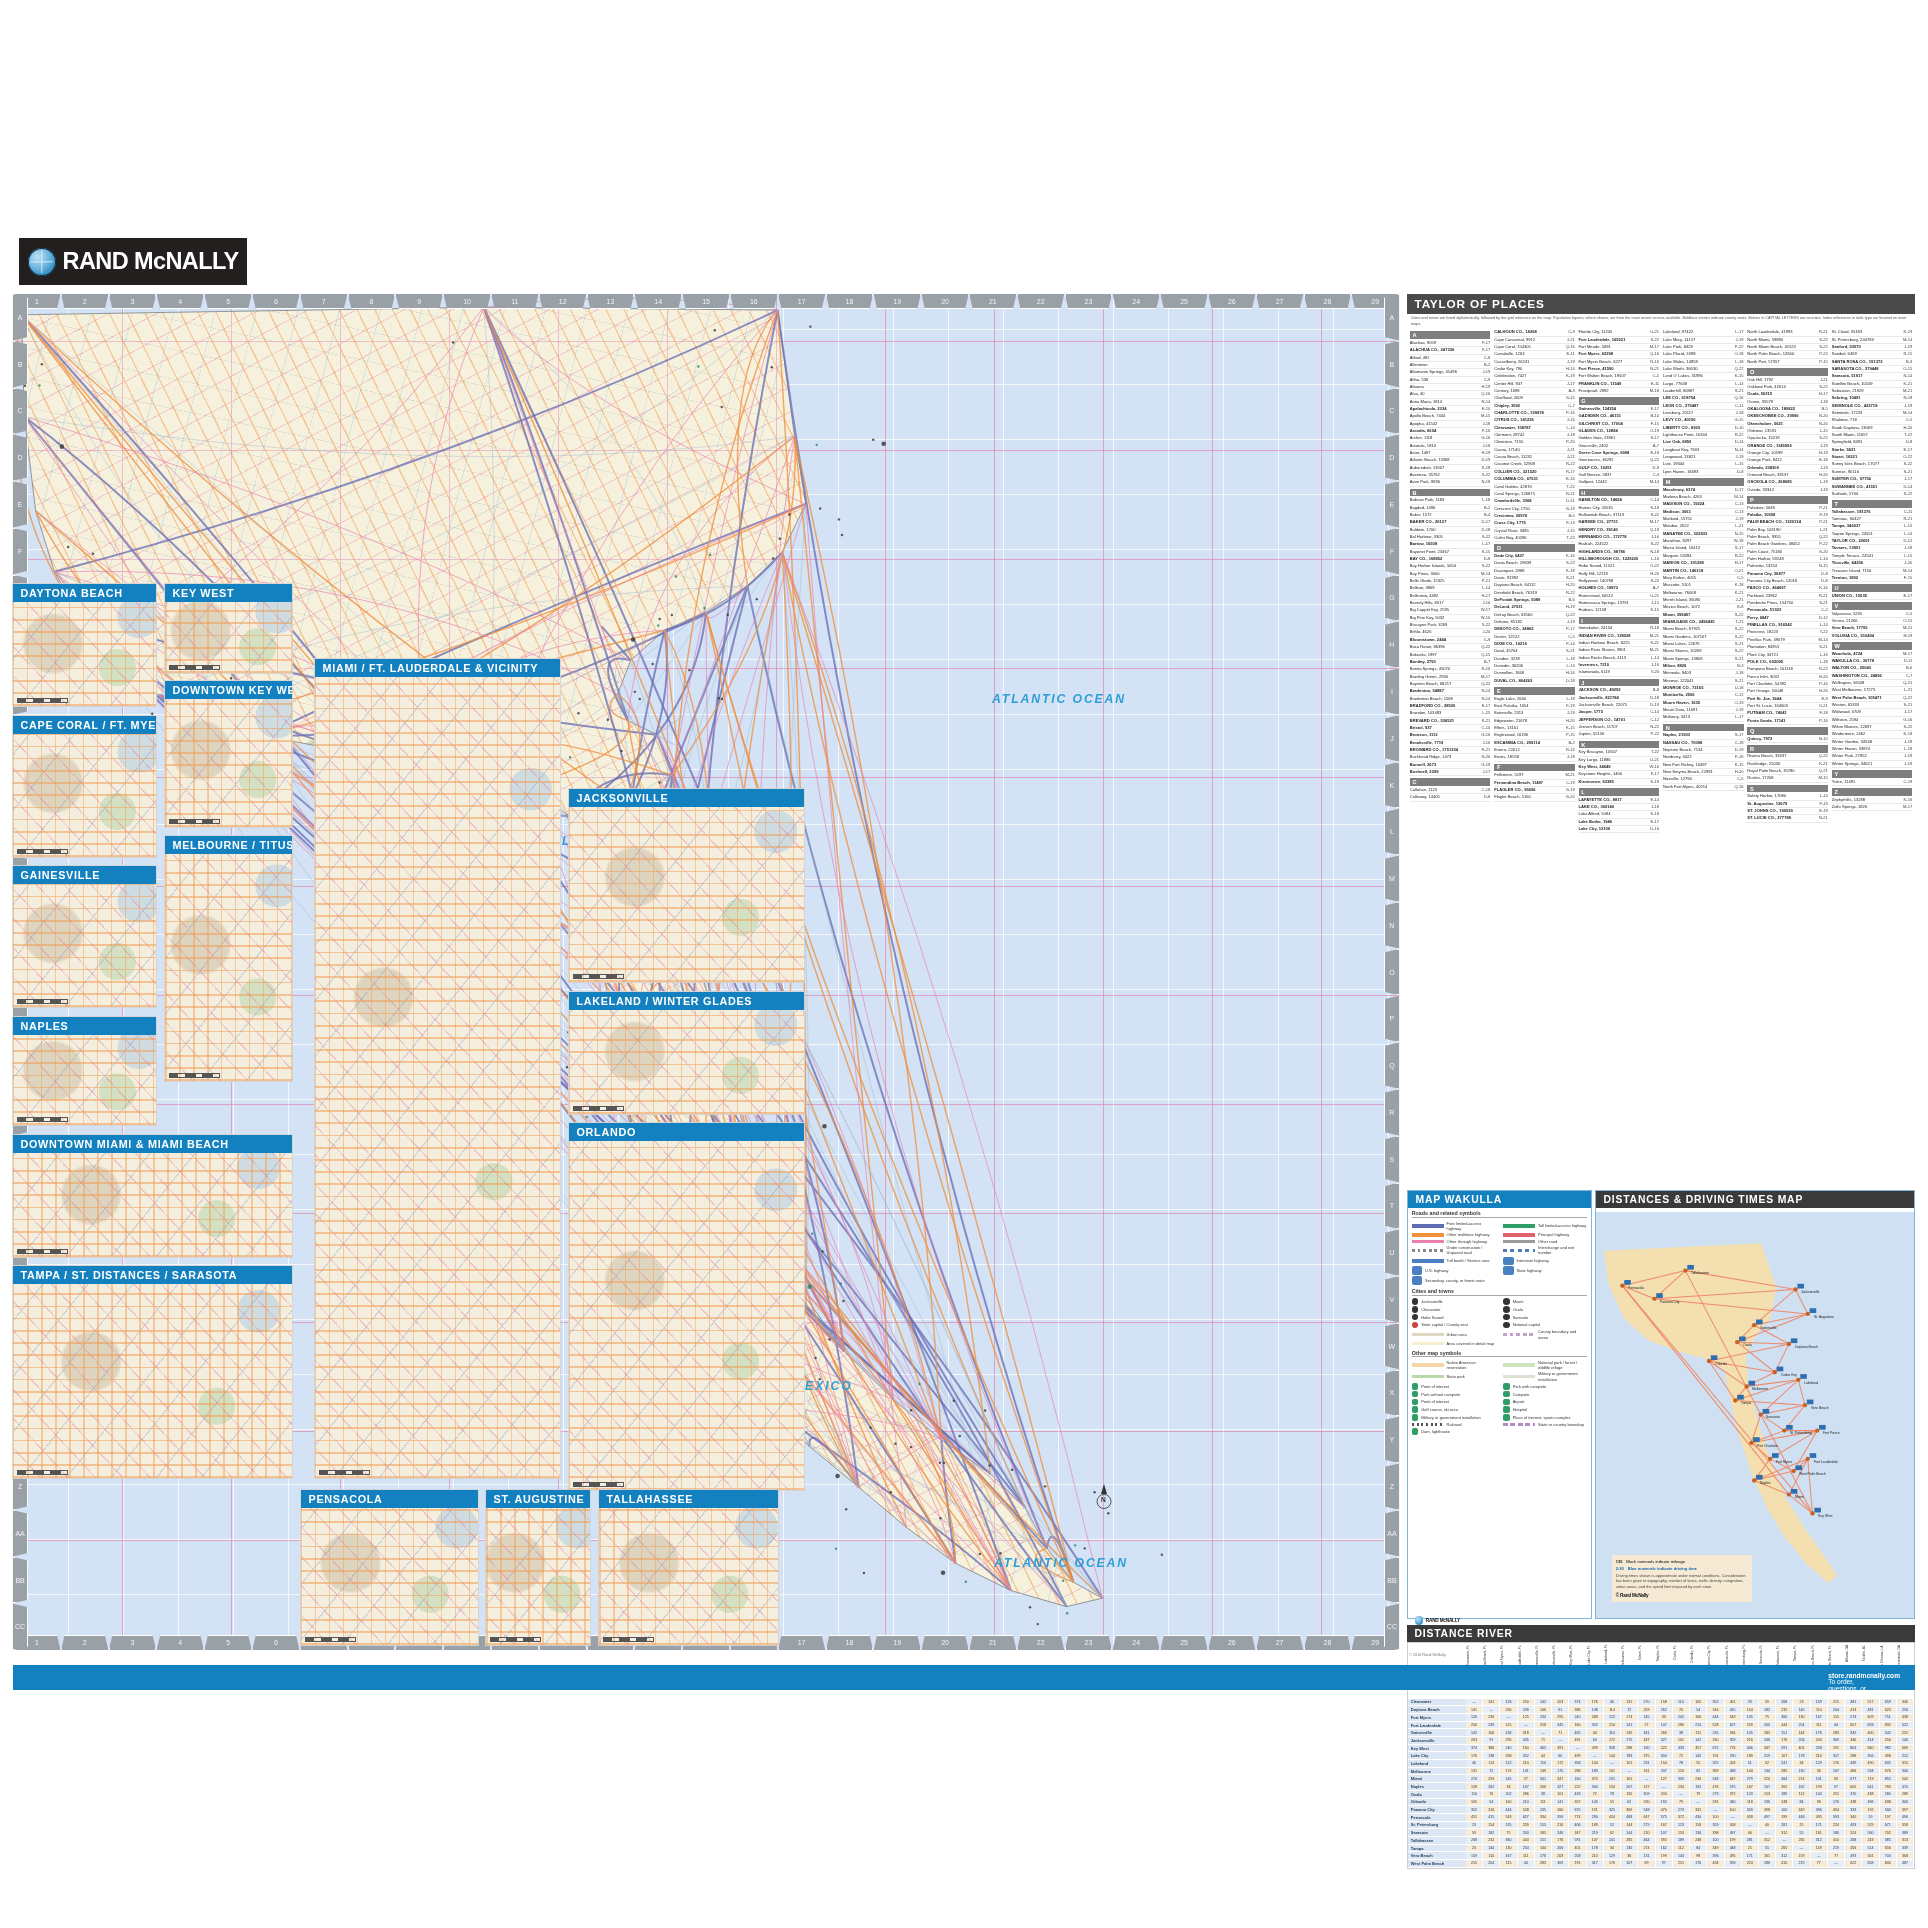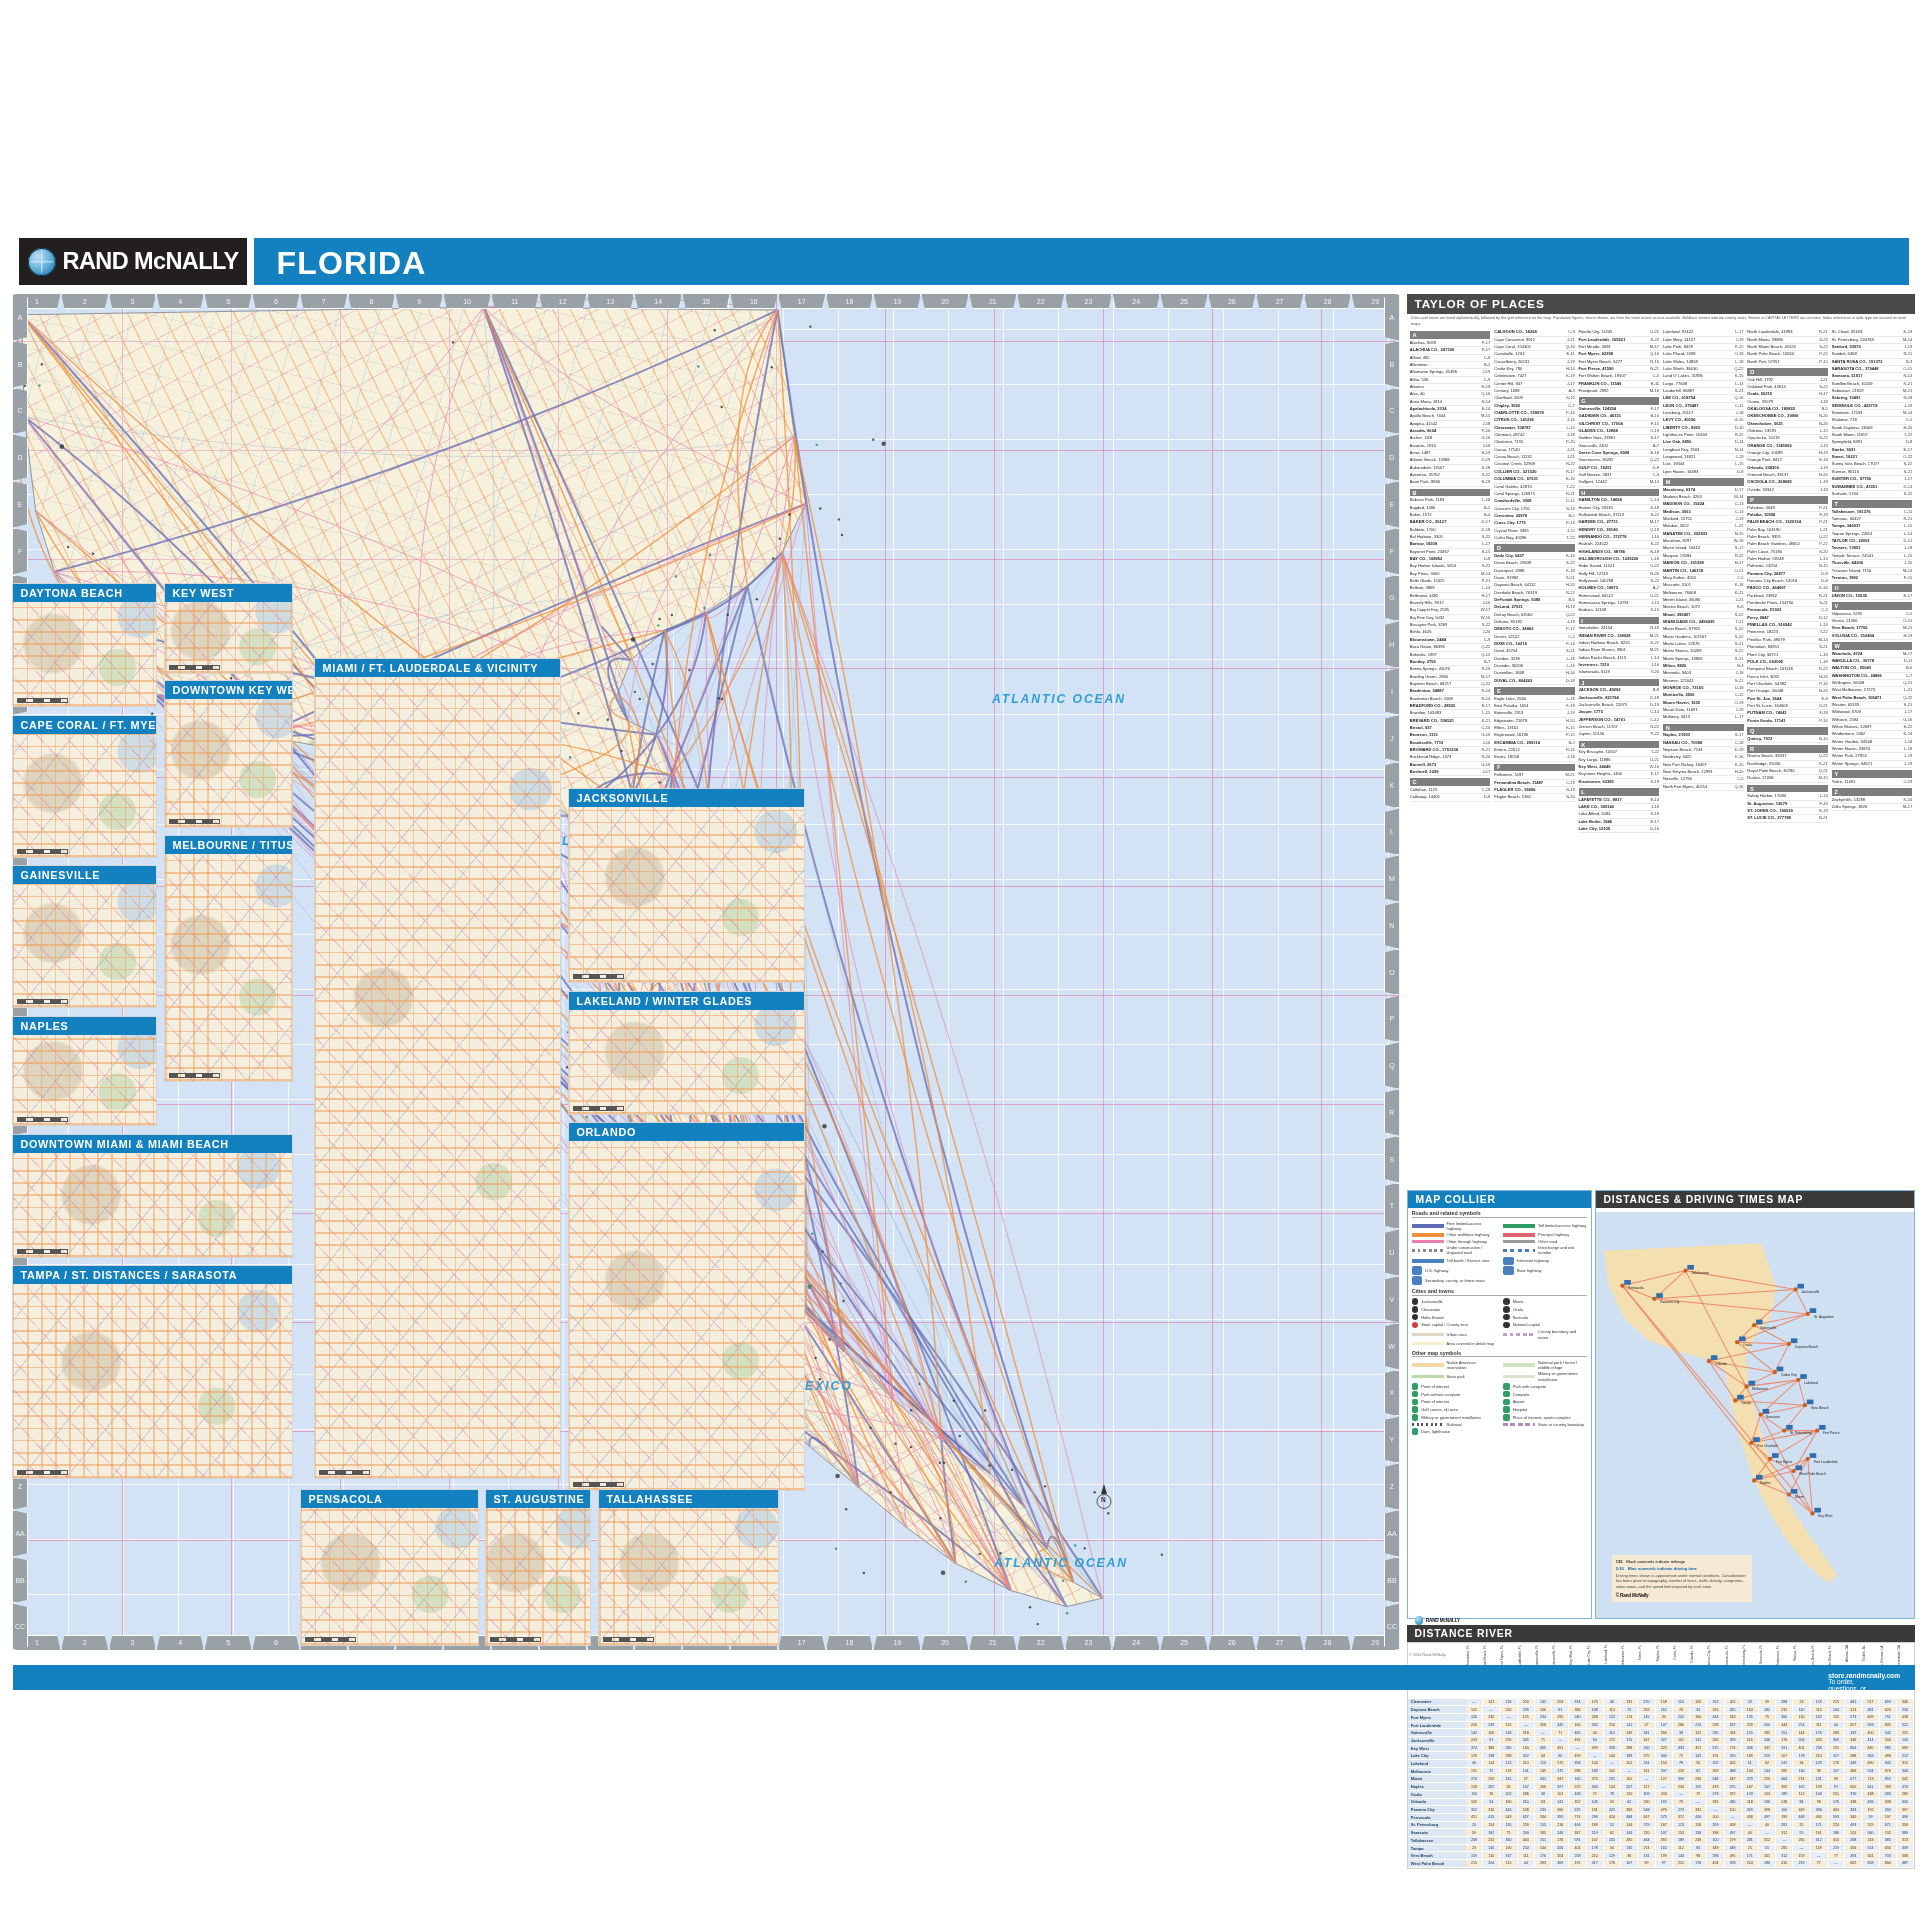--- a/index.html
+++ b/index.html
@@ -170,23 +170,20 @@
 </style>
 </head>
 <body>
 
 <div class="page">
 
   <div class="hdr">
     <div class="logo-box">
       <div class="globe"></div>
       <div class="logo-txt">RAND McNALLY</div>
-    </div>
-    <div class="title-bar">
-      <span>FLORIDA</span>
     </div>
   </div>
 
   <div class="mainmap">
     <div class="mm-sea"></div>
     <div class="fl-land land"></div>
     <div class="mm-grid"></div>
     <div id="mm-roads" style="position:absolute;inset:0;">
         <svg width="1386" height="1356" viewBox="0 0 1472 1440" style="position: absolute; inset: 0px;">
           <path d="M9,22L500,14L812,17L830,151L842,223L817,274L780,310L736,338L692,357L656,389L642,425L653,453L684,468L700,511L699,576L715,662L739,749L762,835L786,921L810,1001L842,1066L883,1123L935,1174L986,1217L1038,1253L1075,1289L1098,1332L1126,1368L1157,1385L1119,1394L1060,1377L1001,1348L949,1310L898,1267L846,1224L802,1181L758,1131L721,1073L692,1008L668,936L651,864L636,778L624,691L612,612L589,554L552,521L500,504L441,495L383,487L324,480L265,469L206,455L155,426L110,389L74,346L44,295L24,230L12,130Z" fill="none" stroke="#8a8f94" stroke-width="1"></path>
@@ -2447,21 +2444,21 @@
             </div>
             <div class="idx-row">
               <span>Zolfo Springs, 1826</span>
               <span class="pg">M-17</span>
             </div>
           </div>
         </div>
     </div>
 
     <div class="legend-box">
-      <div class="sec-hdr" style="background:#1380bf;font-size:10.4px;">MAP COLLIER</div>
+      <div class="sec-hdr" style="background:#1380bf;font-size:10.4px;">MAP WAKULLA</div>
       <div id="legend-body">
           <div class="lg-sub">Roads and related symbols</div>
           <div style="display: grid; grid-template-columns: 1fr 1fr;">
             <div class="lg-row">
               <span class="lg-sym" style="height: 3.3px; background: linear-gradient(rgb(95, 107, 181), rgb(95, 107, 181));"></span>
               <span>Free limited-access highway</span>
             </div>
             <div class="lg-row">
               <span class="lg-sym" style="height: 3.3px; background: linear-gradient(rgb(46, 158, 102), rgb(46, 158, 102));"></span>
               <span>Toll limited-access highway</span>

